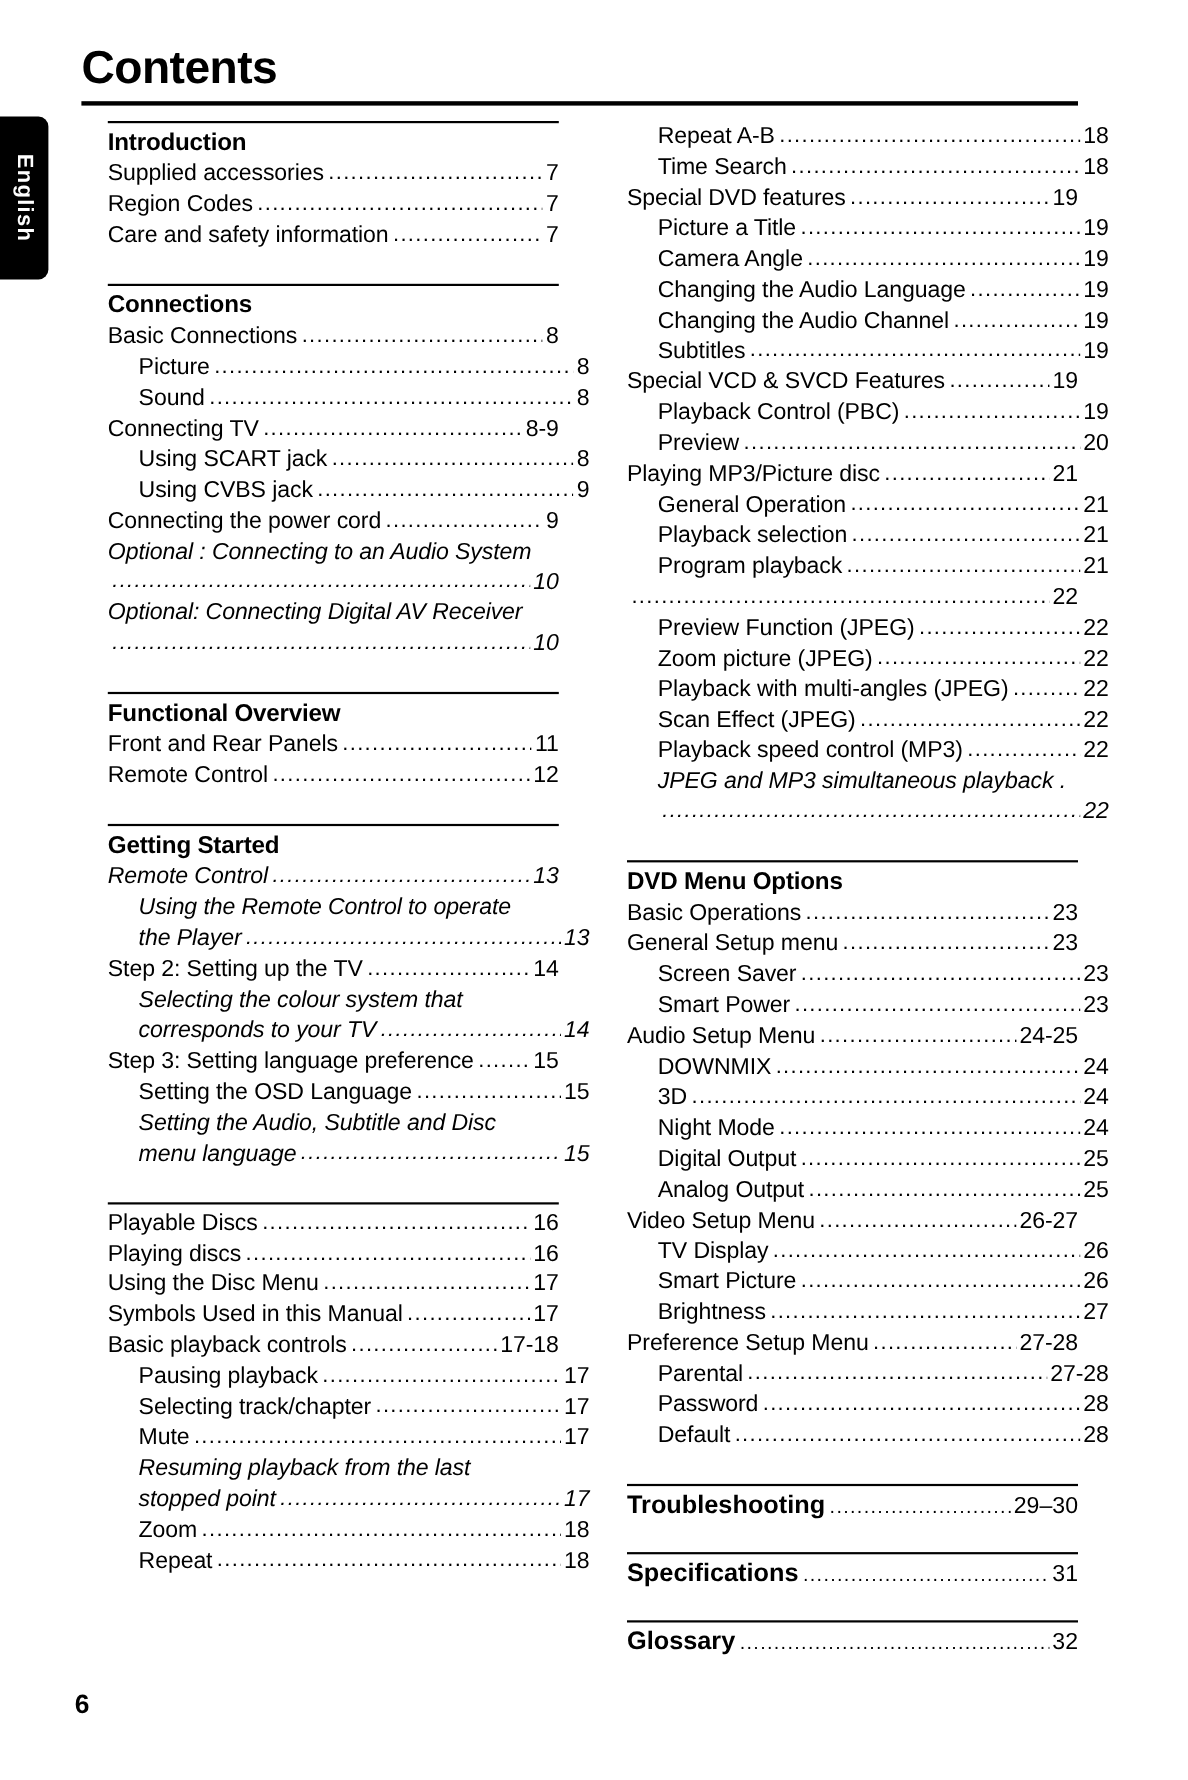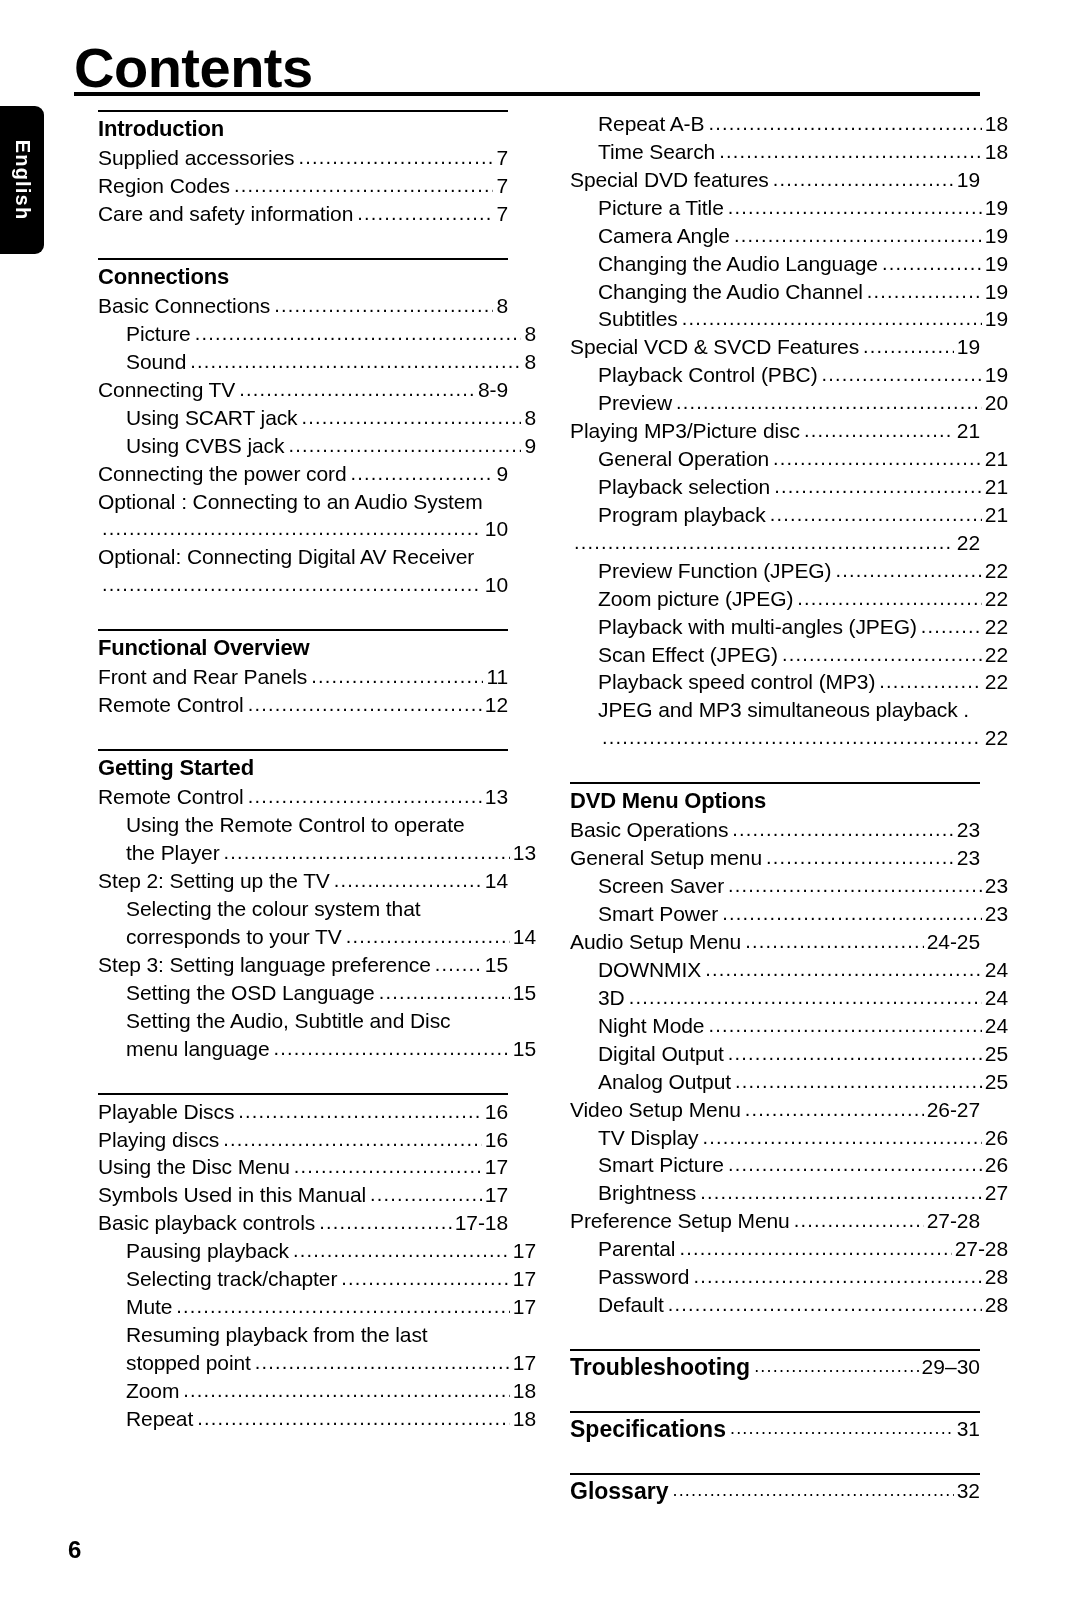--- a/index.html
+++ b/index.html
@@ -45,21 +45,21 @@
     position: absolute;
     left: 0; top: 0;
     width: 1080px;
     height: 1618px;
   }
 
   #page-title {
     position: absolute;
     left: 74px;
     top: 40px;
-    font-size: 56px;
+    font-size: 42px;
     font-weight: bold;
     letter-spacing: -0.5px;
     line-height: 1;
   }
 
   #title-rule {
     position: absolute;
     left: 74px;
     top: 92px;
     width: 906px;
@@ -125,34 +125,35 @@
     white-space: nowrap;
     text-align: right;
   }
 
   
   .entry-wrap {
     width: 100%;
     font-size: 21px;
     line-height: 1.33;
     letter-spacing: -0.1px;
+    font-style: italic;
   }
   .entry-wrap.sub { padding-left: 28px; }
   .entry-wrap .wrap-line1 { display: block; white-space: nowrap; }
   .entry-wrap .wrap-line2 {
     display: flex;
     align-items: baseline;
     width: 100%;
   }
   .entry-wrap .wrap-line2 .entry-label { white-space: nowrap; }
 
   
   .big-entry {
     display: flex;
-    align-items: center;
+    align-items: flex-end;
     width: 100%;
   }
   .big-entry .entry-label {
     font-size: 23px;
     font-weight: bold;
   }
   .big-entry .leader { font-size: 18px; }
   .big-entry .entry-page { font-size: 21px; }
 
   #folio {

